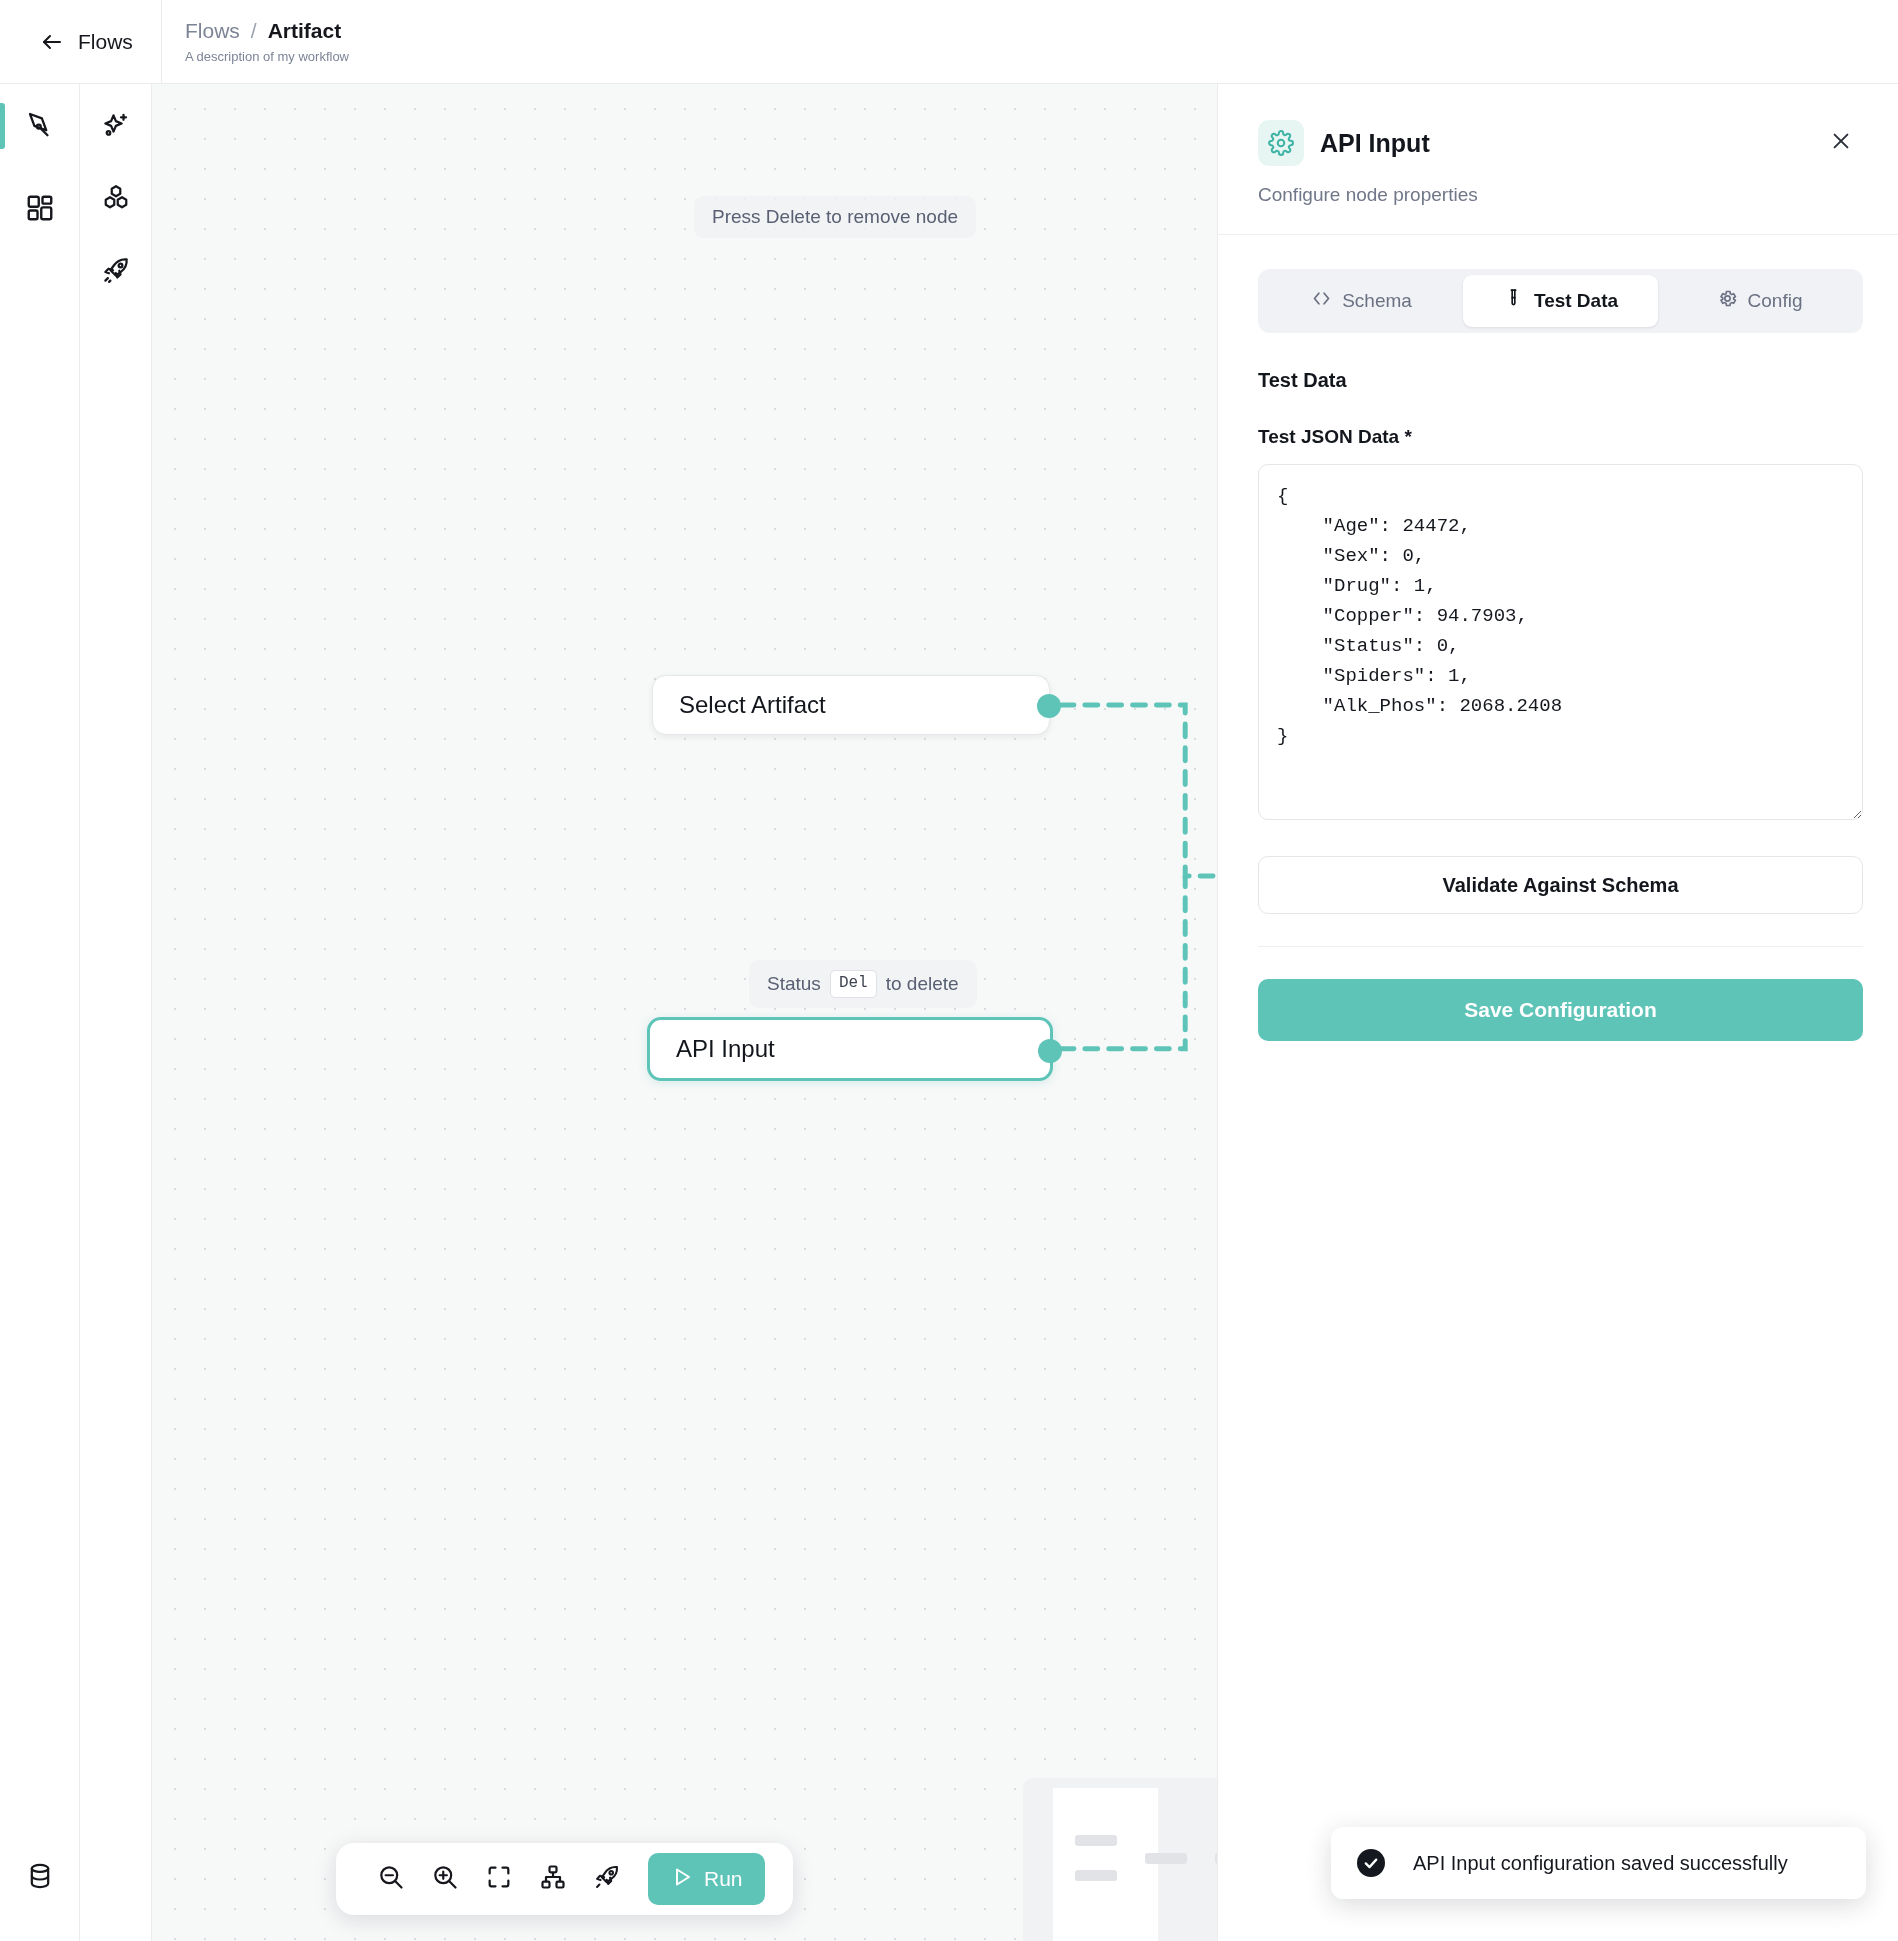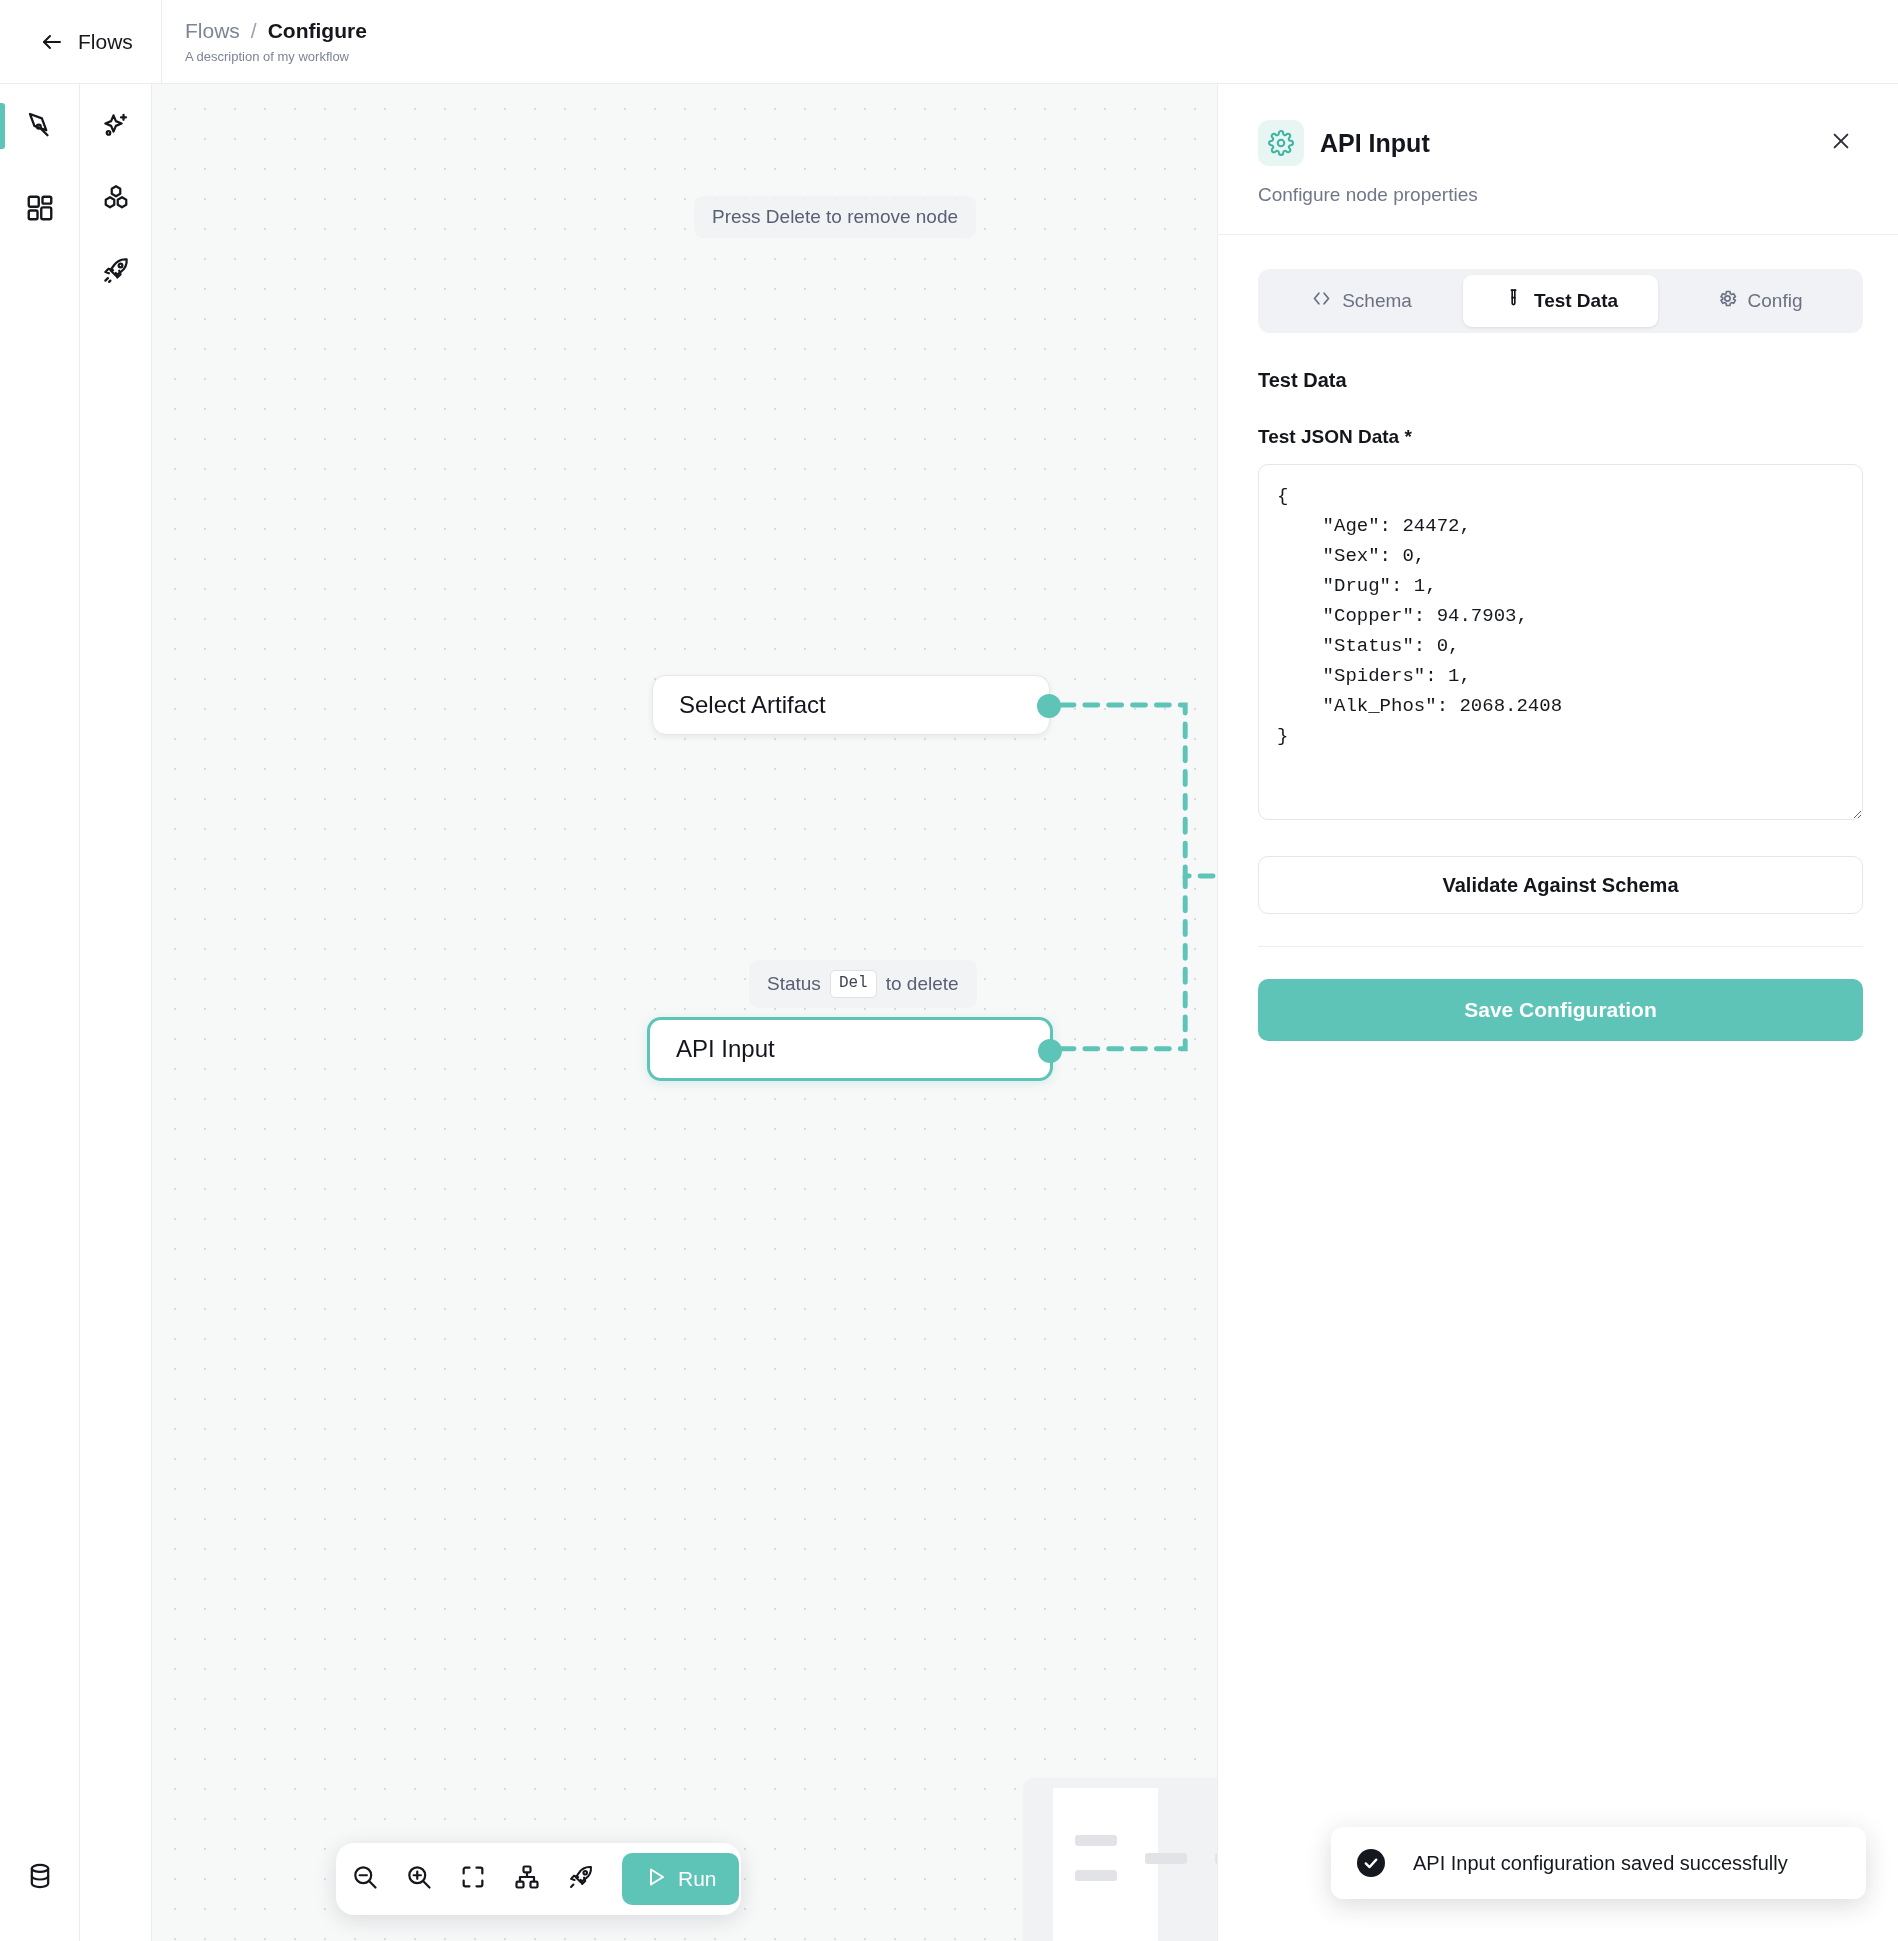--- a/index.html
+++ b/index.html
@@ -99,21 +99,21 @@
   .minimap {
     position:absolute; left: 871px; top: 1694px; width: 299px; height: 247px;
     background:#f1f2f3; border-radius: 10px; overflow:hidden;
   }
   .mm-view { position:absolute; left:30px; top:10px; width:105px; height:194px; background:#ffffff; }
   .mm-node { position:absolute; background:#e2e3e6; border-radius:3px; height:11px; }
 
   .toolbar {
     position:absolute; left: 184px; bottom: 26px;
     background:#fff; border-radius: 18px; box-shadow: 0 5px 22px rgba(25,30,45,.13);
-    height: 72px; display:flex; align-items:center; gap: 0; padding: 0 2px;
+    height: 72px; display:flex; align-items:center; gap: 0; padding: 0 28px;
   }
   .tb-btn { width: 54px; height: 54px; display:flex; align-items:center; justify-content:center; cursor:pointer; color:#15171c; border-radius:10px; }
   .run-btn {
     margin-left: 14px; background:#5fc4b8; color:#fff; border-radius: 10px;
     height: 52px; display:flex; align-items:center; gap: 10px; padding: 0 22px;
     font-size: 21px; cursor:pointer;
   }
 
   
   .panel {
@@ -186,21 +186,21 @@
           <line x1="20" y1="12" x2="4" y2="12"></line>
             <polyline points="10 6 4 12 10 18"></polyline>
         </svg>
       </span>
       <span class="back-label">Flows</span>
     </div>
     <div class="crumb-wrap">
       <div class="crumb-line">
         <span class="crumb-root">Flows</span>
         <span class="crumb-sep">/</span>
-        <span class="crumb-current">Configure</span>
+        <span class="crumb-current">Artifact</span>
       </div>
       <div class="crumb-desc">A description of my workflow</div>
     </div>
   </div>
 
   <div class="body">
 
     <div class="rail">
       <div class="rail-btn active">
         <span>

